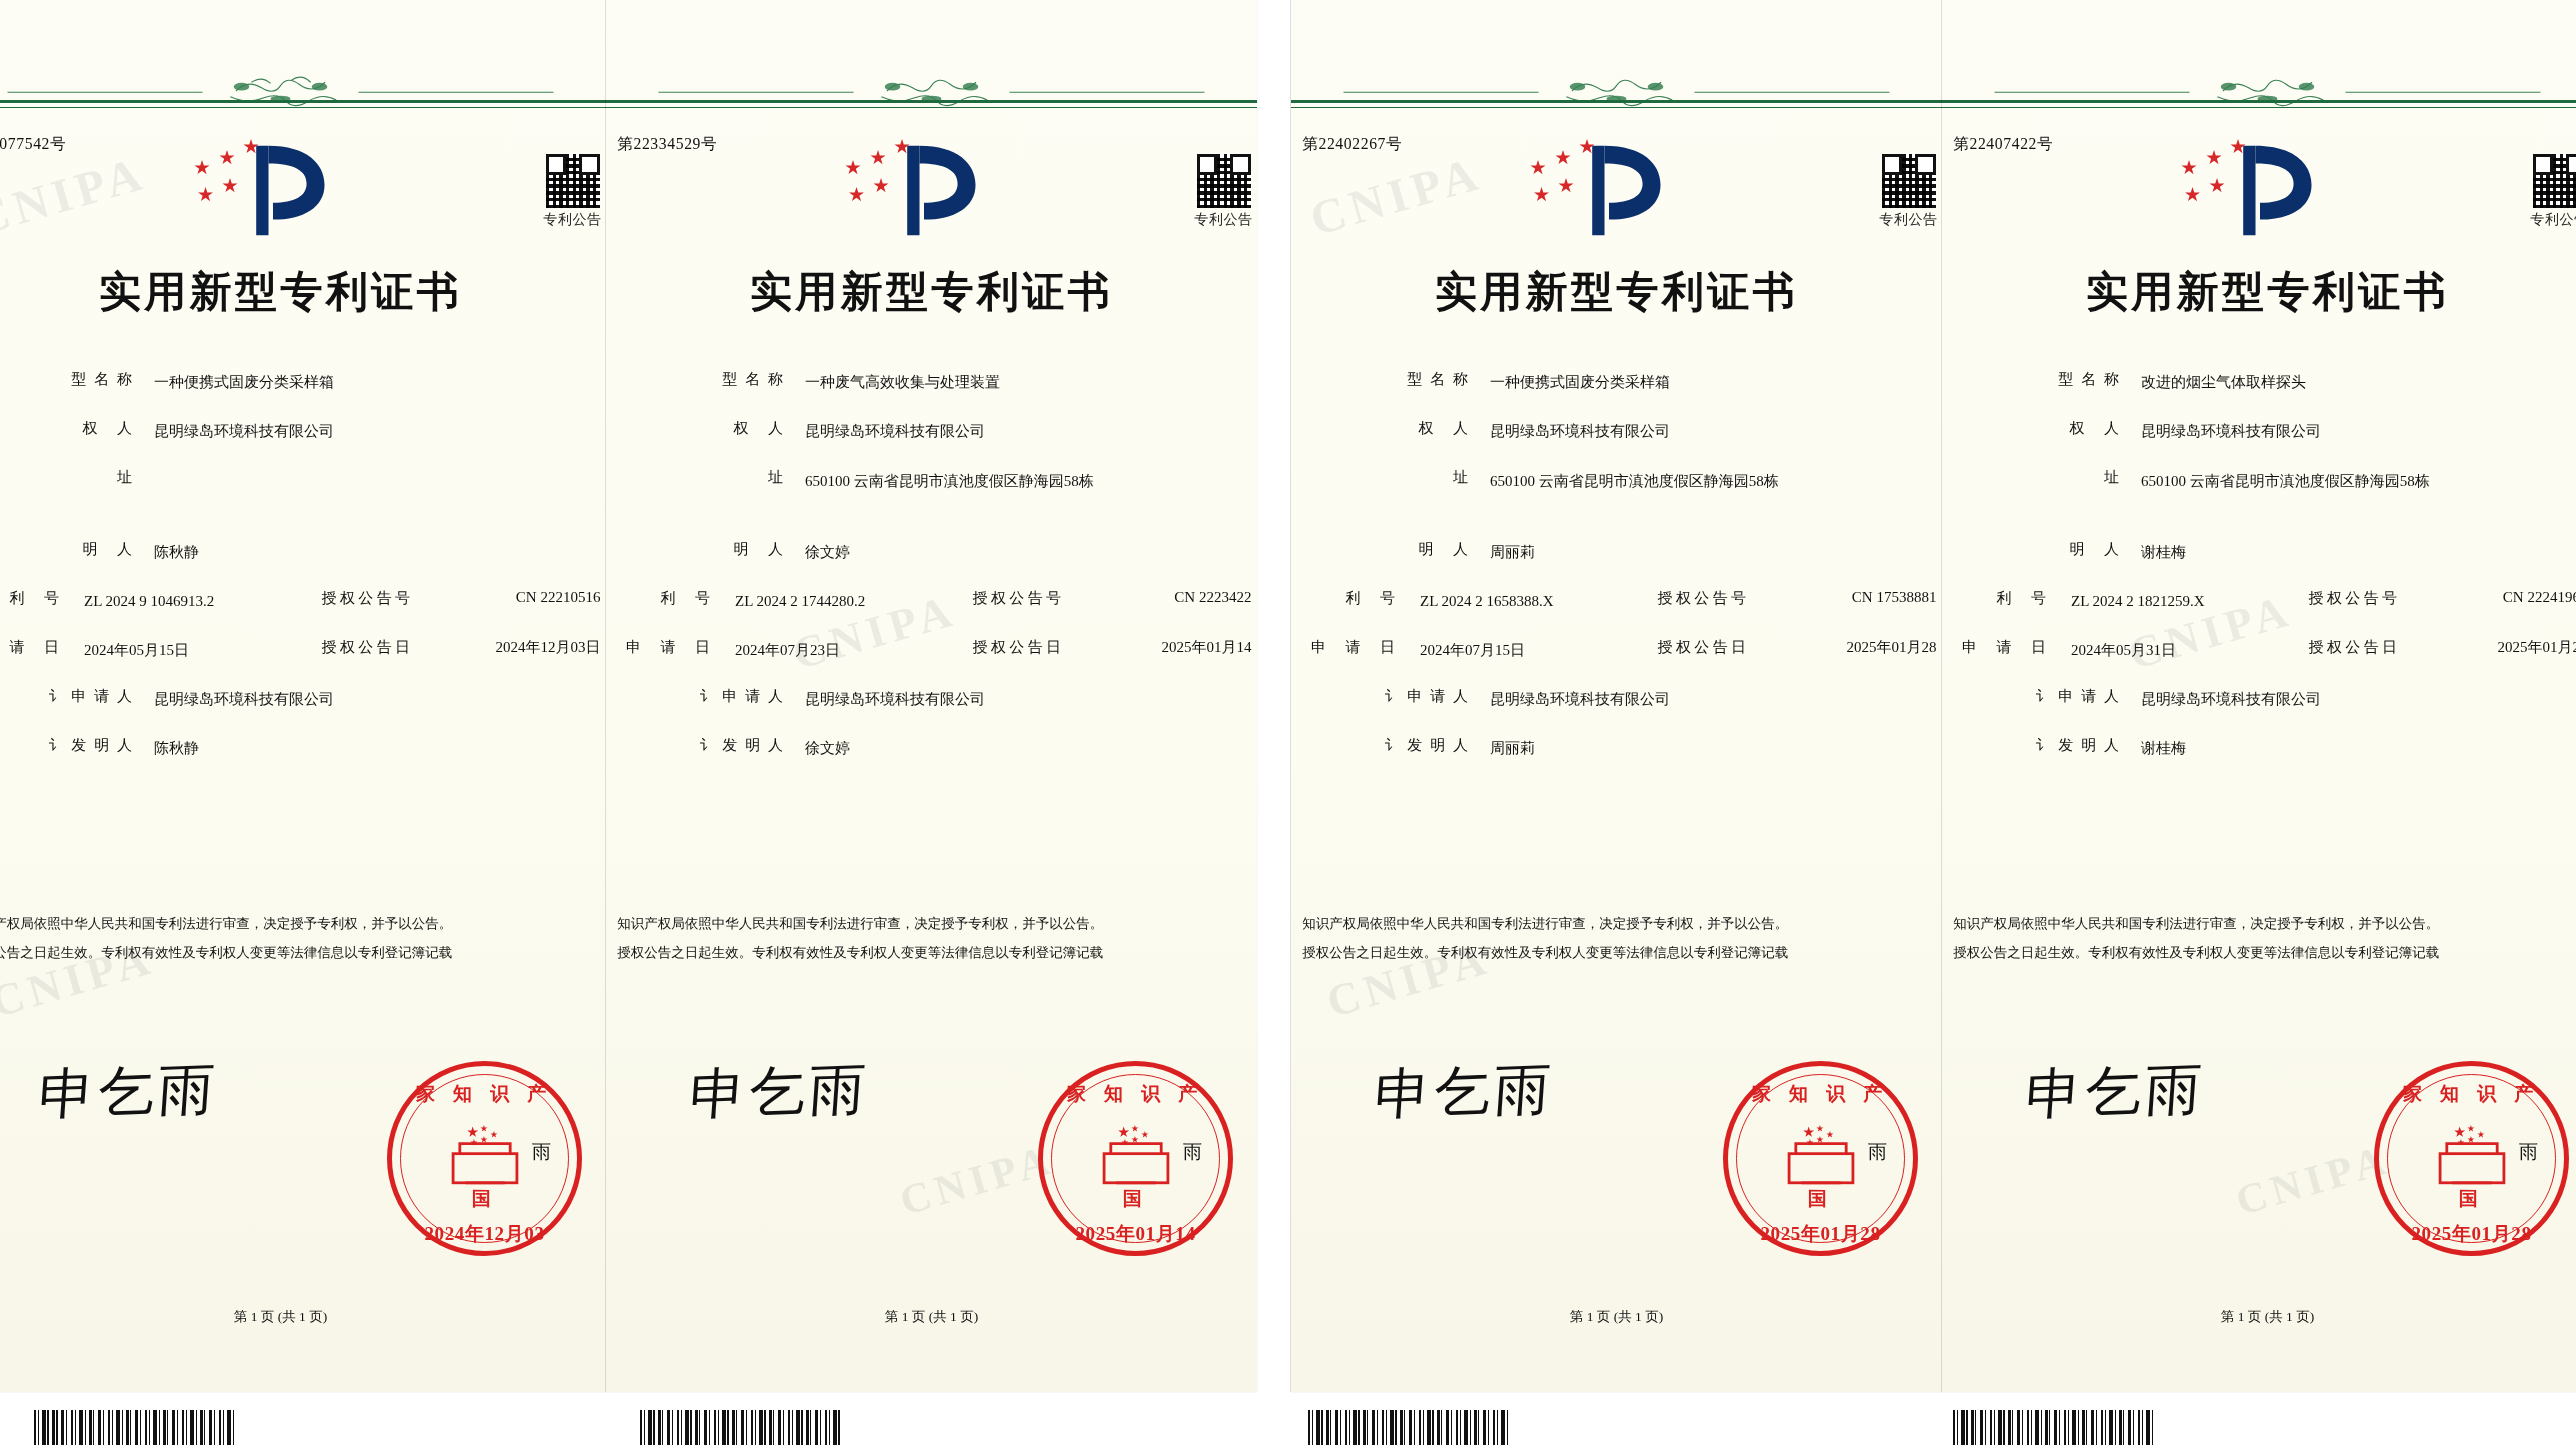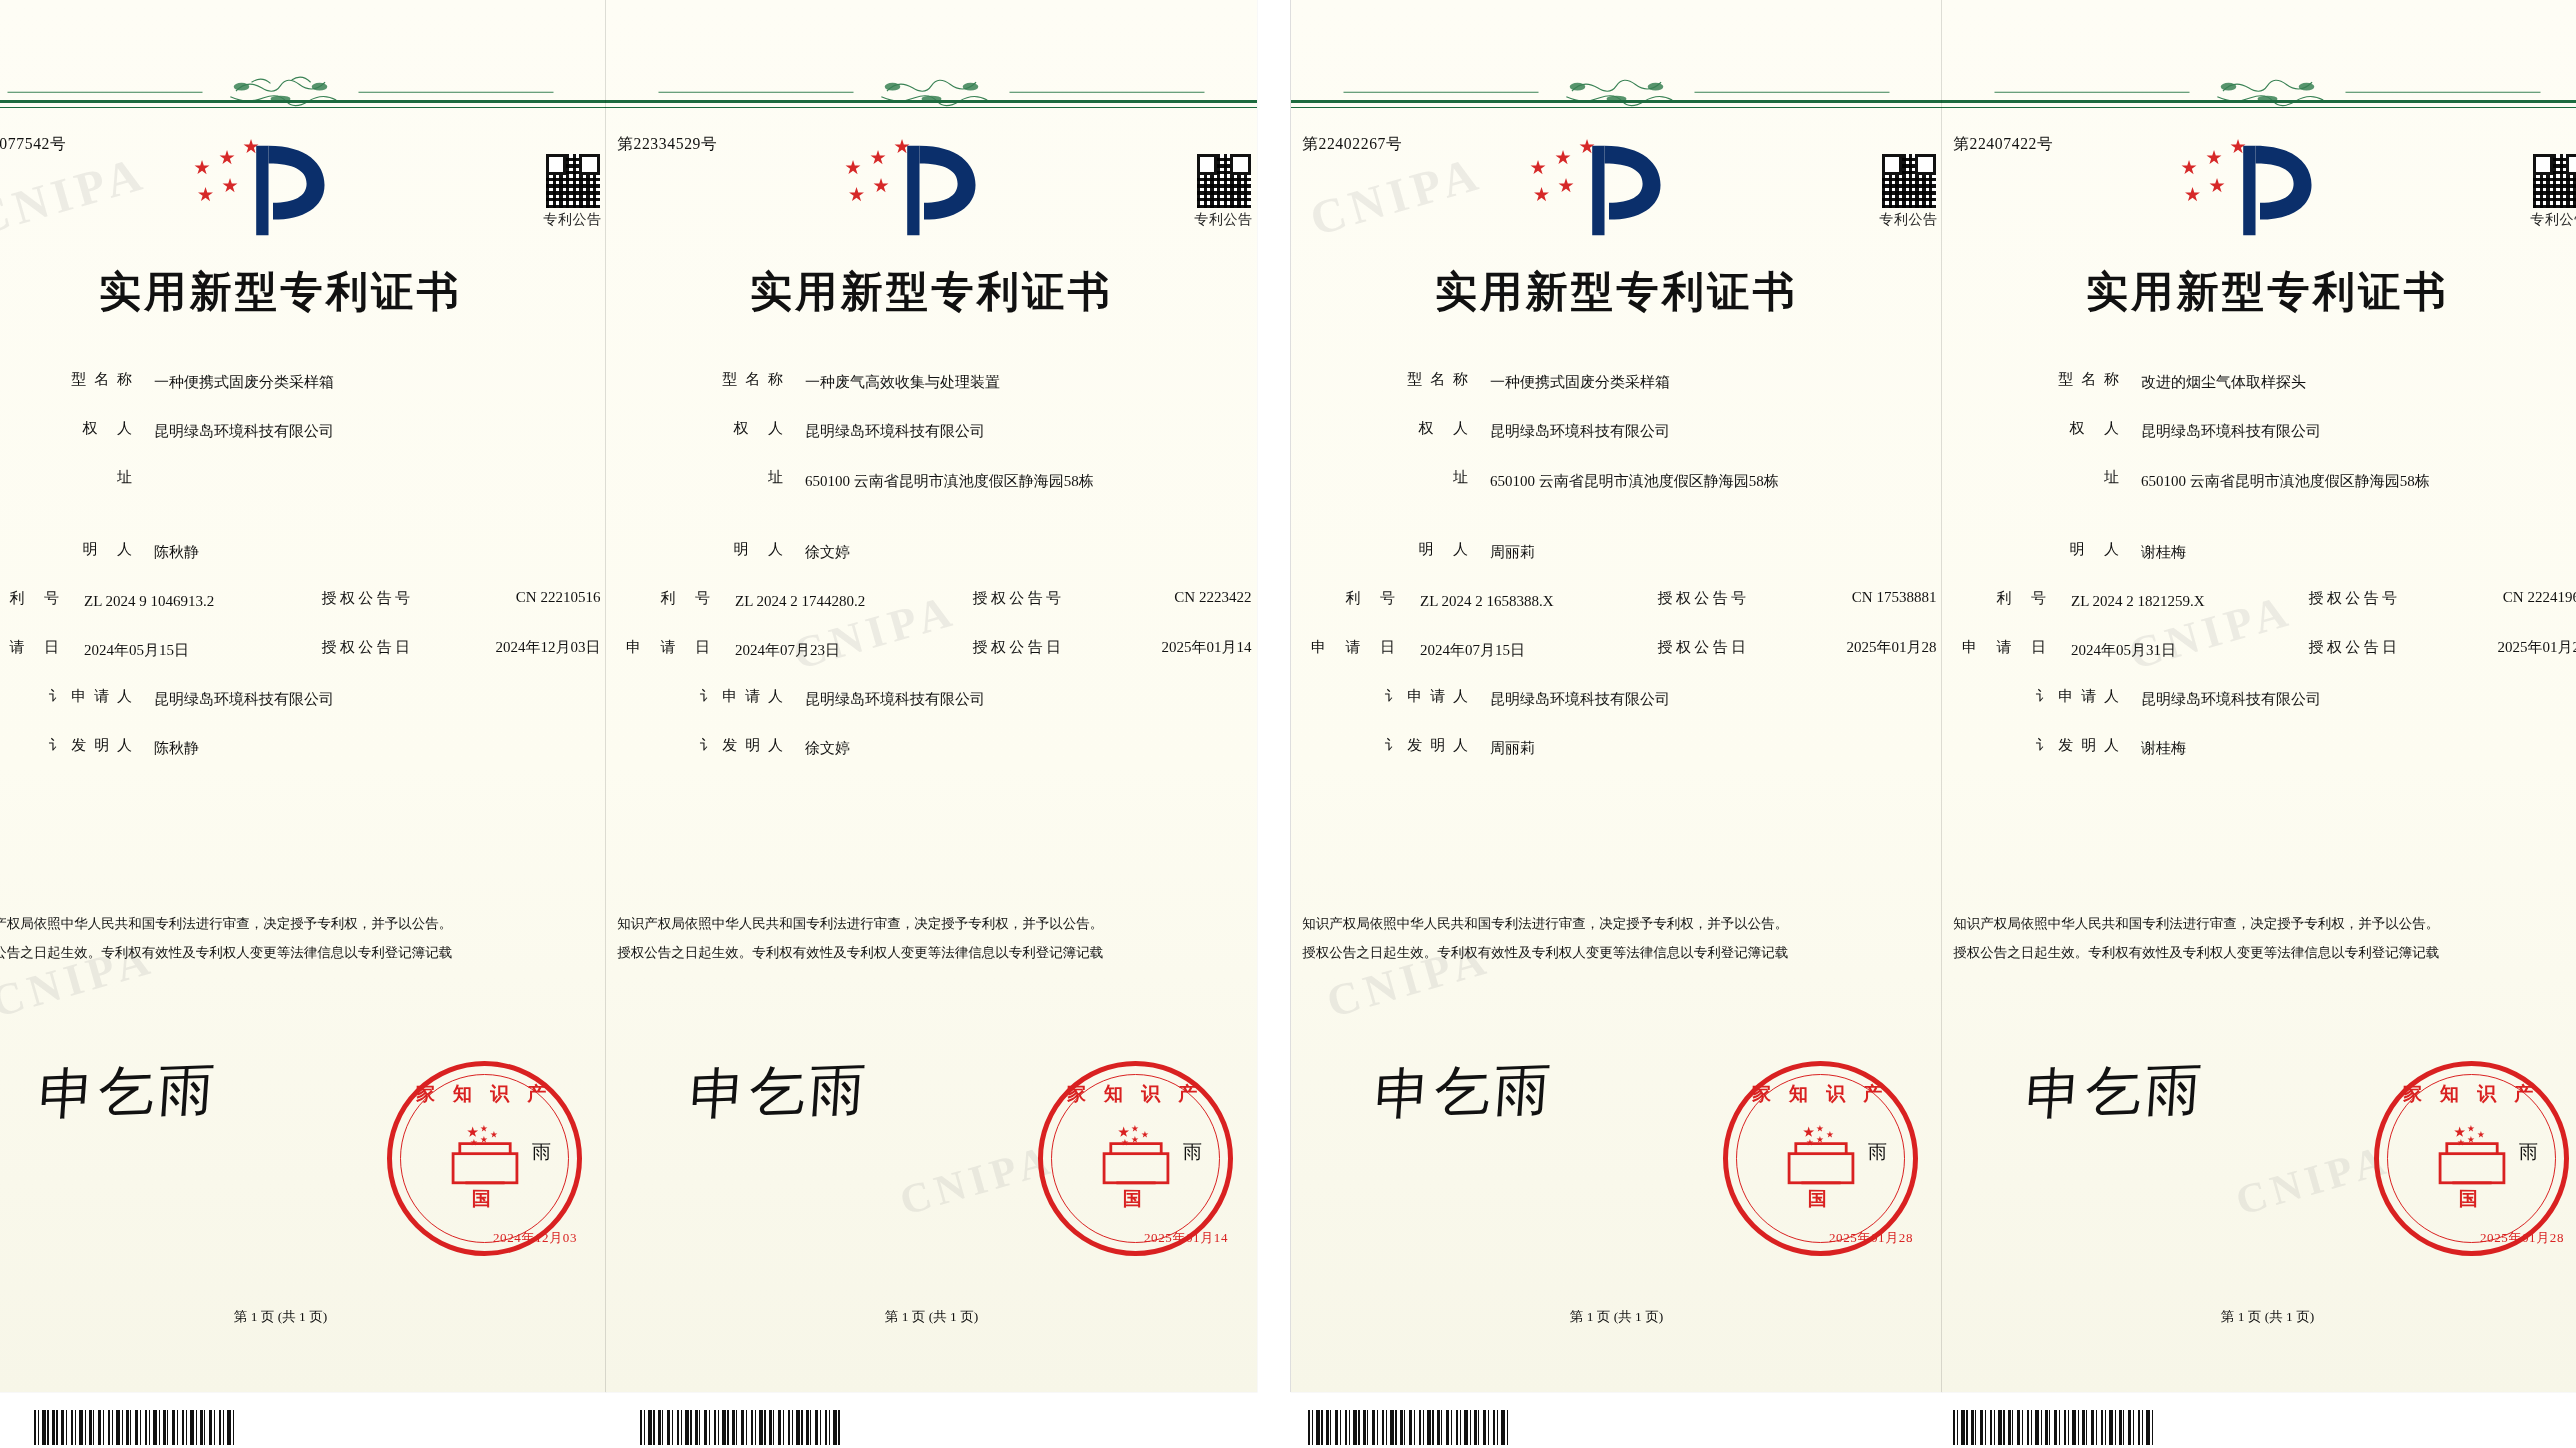--- a/index.html
+++ b/index.html
@@ -157,22 +157,22 @@
   .seal .txt-top,.seal .txt-bot{
     position:absolute;left:0;right:0;text-align:center;font-size:19px;font-weight:bold;letter-spacing:6.7px;
   }
   .seal .txt-top{top:14.6px;}
   .seal .txt-bot{bottom:39px;}
   .seal .natem{
     position:absolute;left:50%;top:50%;transform:translate(-50%,-55%);
     width:84px;height:73px;
   }
   .seal .sealdate{
-    position:absolute;left:0;right:0;bottom:4.5px;text-align:right;
-    font-size:13px;color:#d92121;font-weight:normal;letter-spacing:0.6px;
+    position:absolute;left:0;right:0;bottom:4.5px;text-align:center;
+    font-size:19px;color:#d92121;font-weight:bold;letter-spacing:0.6px;
   }
 
   
   .pagefoot{
     position:absolute;left:0;right:0;top:1308px;text-align:center;
     font-size:13.5px;color:#111;
   }
 
   
   .barcode{

